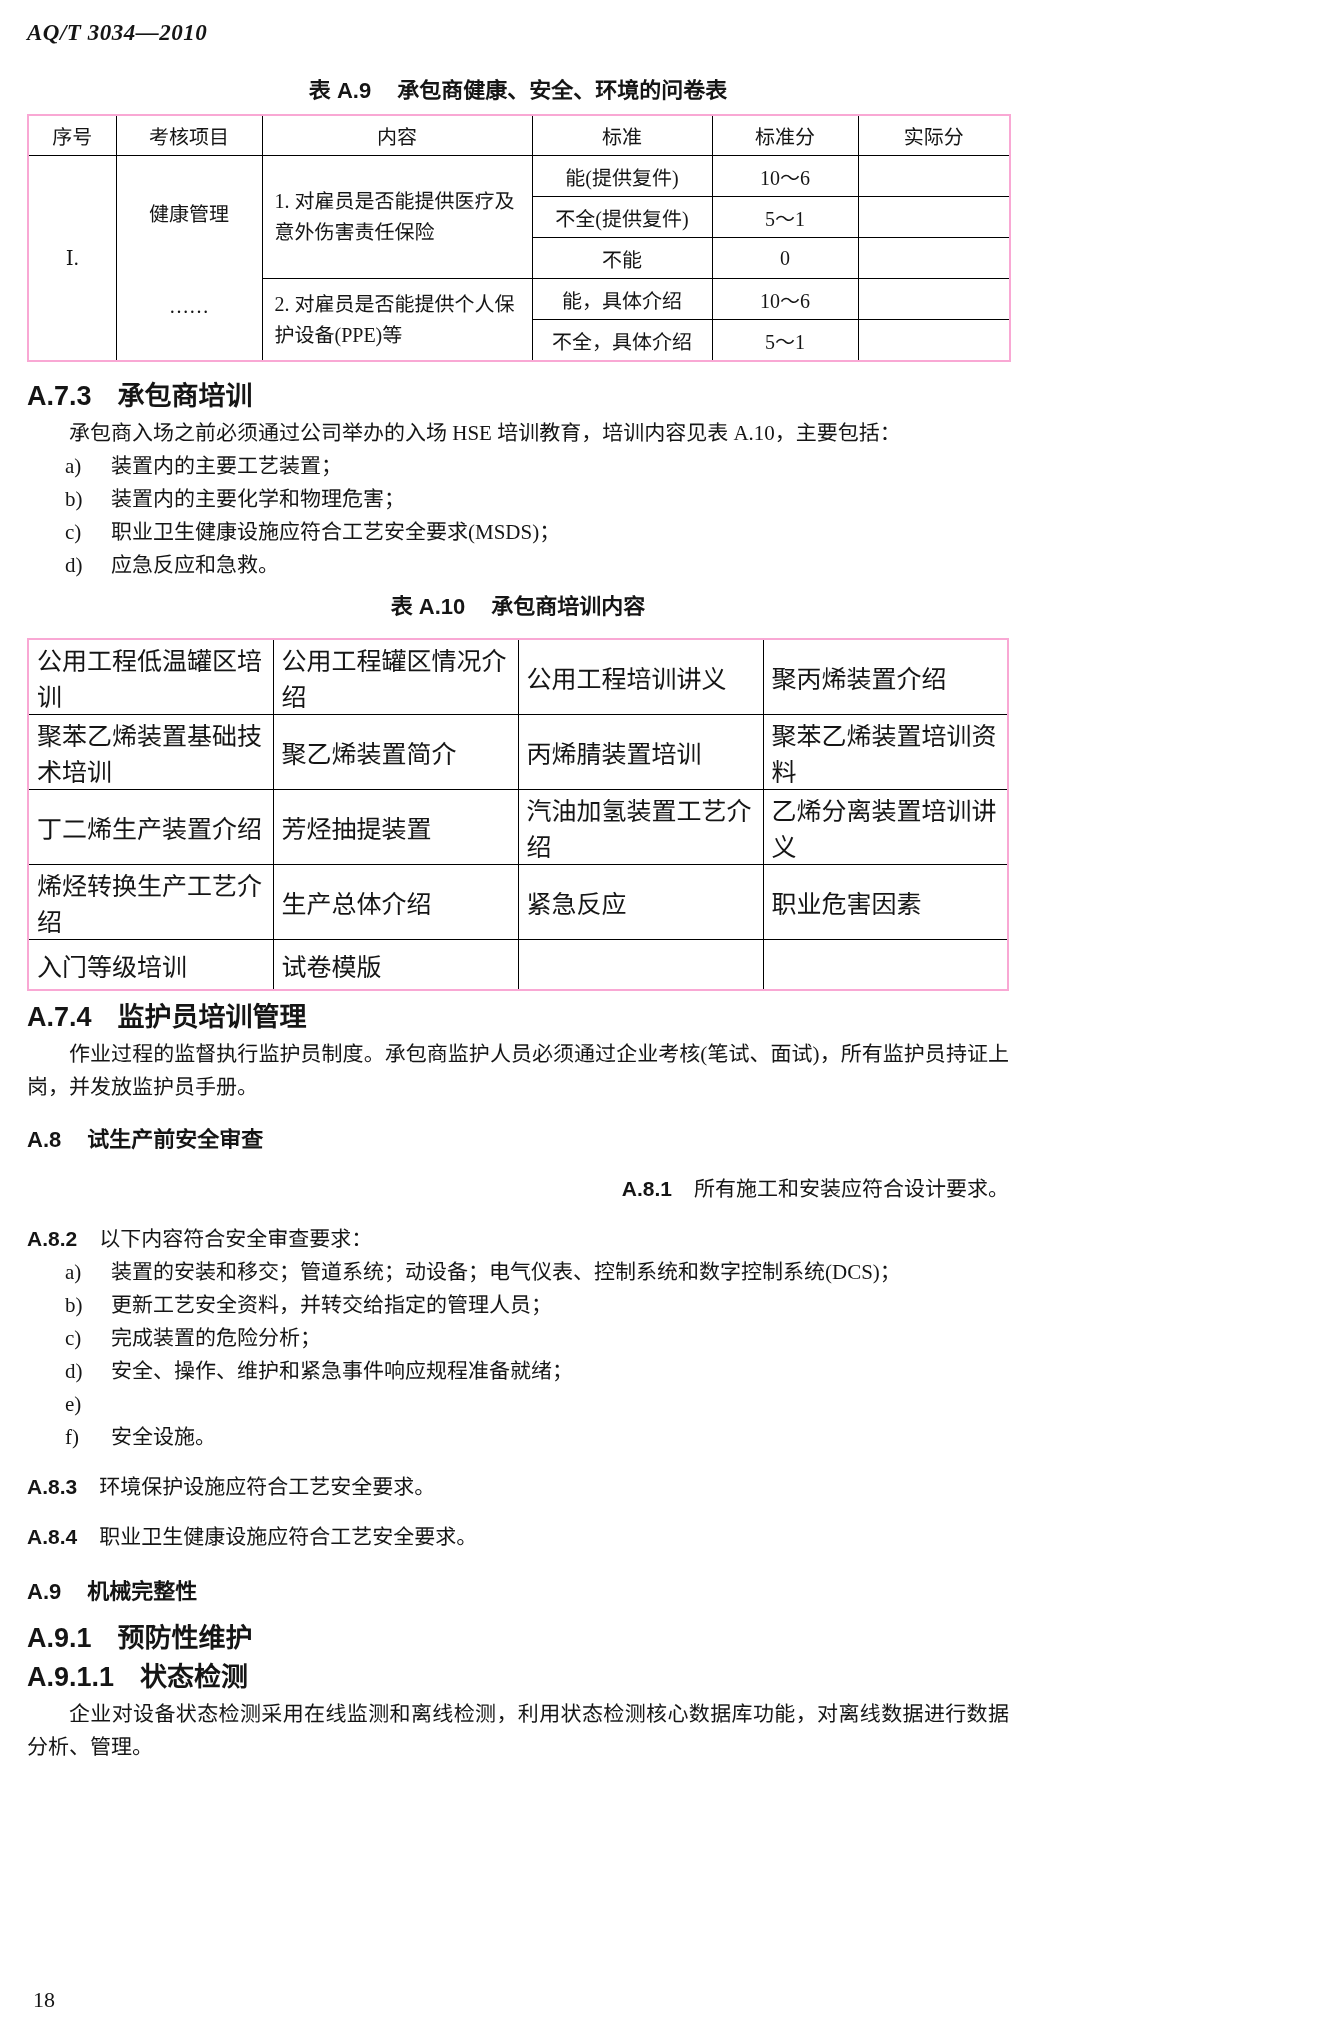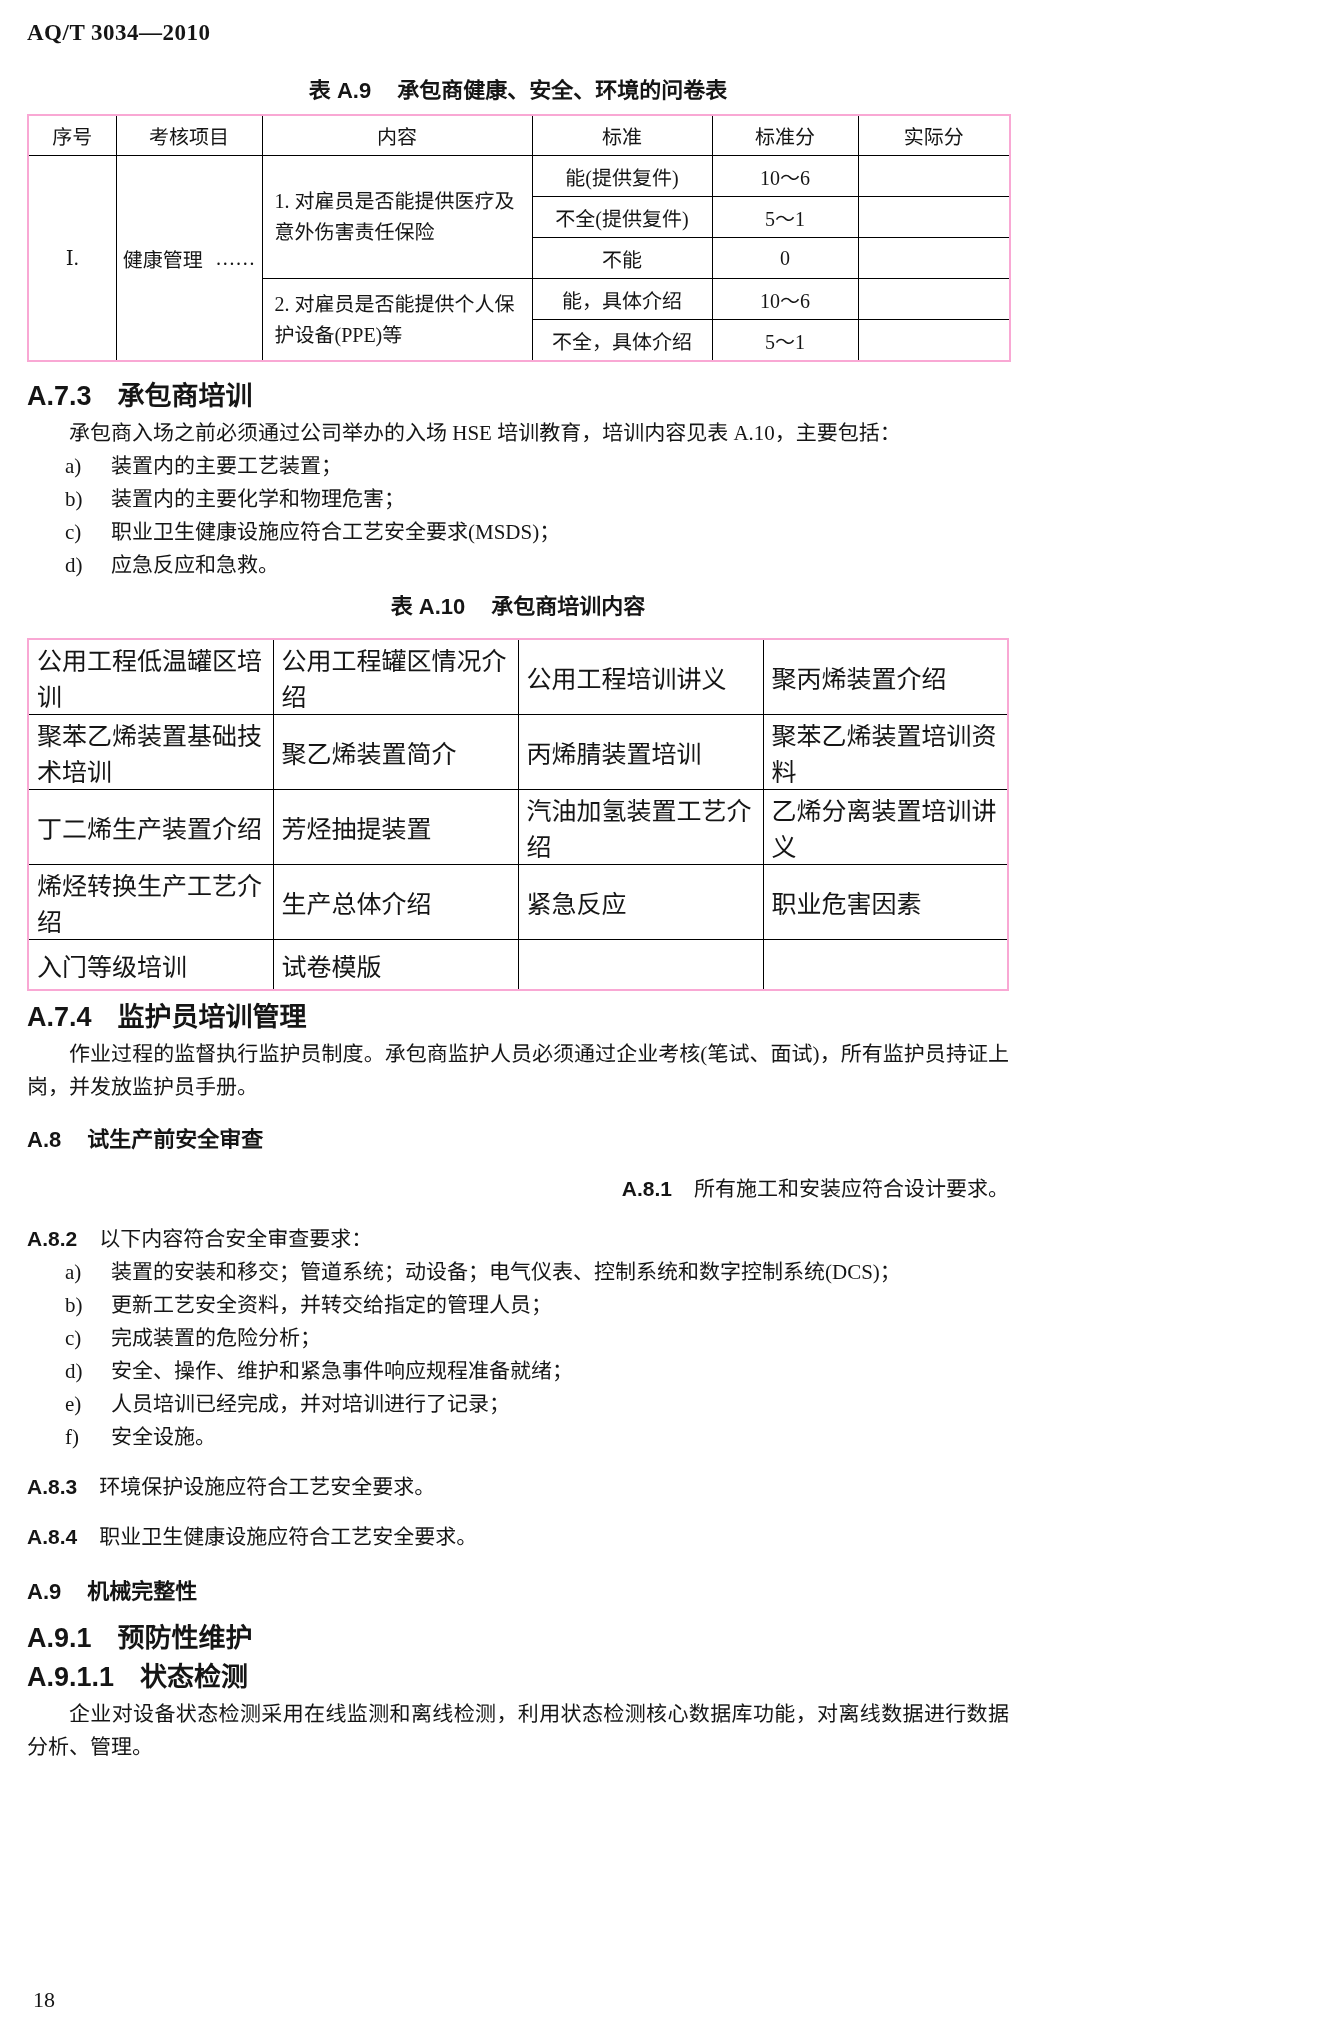--- a/index.html
+++ b/index.html
@@ -2,38 +2,38 @@
 <html lang="zh-CN"><head>
 <meta charset="utf-8">
 <style>
   html,body{margin:0;padding:0;}
   body{
     width:1335px;height:2039px;background:#ffffff;color:#151515;
     font-family:"Liberation Serif","DejaVu Serif",serif;
     position:relative;overflow:hidden;
   }
   .content{width:982px;margin-left:27px;}
-  .doc-header{padding-top:20px;font-size:23px;font-weight:bold;letter-spacing:.5px;}
+  .doc-header{padding-top:20px;font-size:23px;font-weight:bold;letter-spacing:.5px;font-style:italic;}
 
   .tbl-title{text-align:center;font-family:"Liberation Sans","DejaVu Sans",sans-serif;
     font-weight:bold;font-size:22px;line-height:30px;}
   .tbl-title .tbl-title-text{margin-left:26px;}
   .tbl-title-a9{margin-top:30px;}
   .tbl-title-a10{margin-top:10px;}
 
   table.tbl{border-collapse:collapse;width:100%;table-layout:fixed;border:2px solid #f9a8d4;}
   table.tbl td, table.tbl th{border:1px solid #000;font-weight:normal;overflow:hidden;}
 
   .tbl-a9{margin-top:8px;font-size:20px;}
   .tbl-a9 th{height:37px;text-align:center;}
   .tbl-a9 td{vertical-align:middle;}
   .tbl-a9 td.c{height:38px;text-align:center;}
   .tbl-a9 td.content-cell{text-align:left;padding:0 6px 0 12px;line-height:31px;}
   .tbl-a9 td.item-cell{padding:0;text-align:center;}
-  .item-wrap{display:flex;flex-direction:row;justify-content:space-around;align-items:center;height:188px;text-align:center;}
+  .item-wrap{display:flex;flex-direction:column;justify-content:space-around;align-items:center;height:188px;text-align:center;}
 
   .tbl-a10{margin-top:16px;font-size:25px;}
   .tbl-a10 td{height:47px;padding-left:8px;text-align:left;vertical-align:middle;}
 
   .h-sub{margin:18px 0 0;font-family:"Liberation Sans","DejaVu Sans",sans-serif;
     font-size:27px;font-weight:bold;line-height:33px;}
   .h-main{margin:18px 0 0;font-family:"Liberation Sans","DejaVu Sans",sans-serif;
     font-size:22px;font-weight:bold;line-height:36px;}
   .h-num{margin-right:26px;}
   .h-a74{margin-top:10px;}
@@ -219,21 +219,20 @@
       <div class="list-item">
         <span class="list-label">c)</span>
           <span>完成装置的危险分析；</span>
       </div>
       <div class="list-item">
         <span class="list-label">d)</span>
           <span>安全、操作、维护和紧急事件响应规程准备就绪；</span>
       </div>
       <div class="list-item">
         <span class="list-label">e)</span>
-          <span>人员培训已经完成，并对培训进行了记录；</span>
       </div>
       <div class="list-item">
         <span class="list-label">f)</span>
           <span>安全设施。</span>
       </div>
     </div>
 
     <div class="clause">
       <span class="c-num">A.8.3</span><span>环境保护设施应符合工艺安全要求。</span>
     </div>

